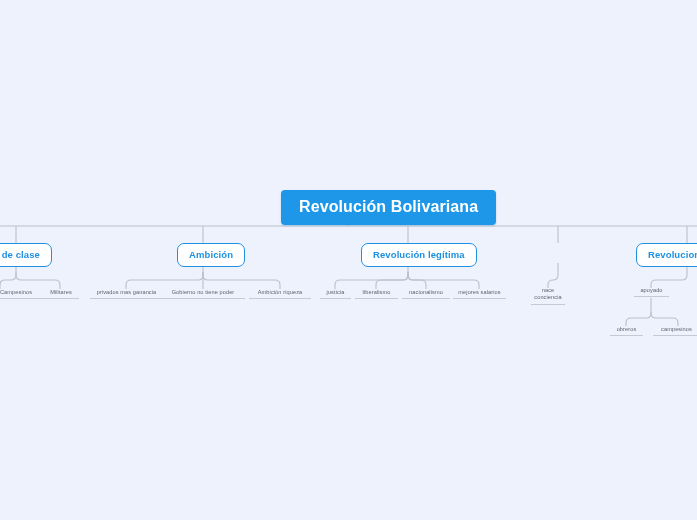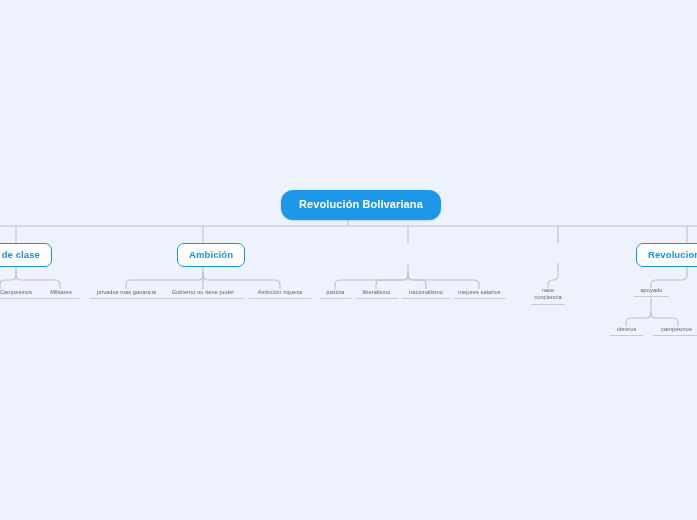--- a/index.html
+++ b/index.html
@@ -43,23 +43,23 @@
     position: absolute;
     box-sizing: border-box;
     white-space: nowrap;
     text-align: center;
     letter-spacing: .1px;
   }
 
   .node-root {
     background: #1e97e8;
     color: #ffffff;
-    font-size: 11px;
+    font-size: 16px;
     font-weight: bold;
-    border-radius: 12px;
+    border-radius: 4px;
     padding: 9px 18px 10px 18px;
     line-height: 1;
     box-shadow: 0 1px 2px rgba(30,120,190,.25);
   }
 
   .node-branch {
     background: #ffffff;
     color: #1e90e0;
     font-size: 9.5px;
     font-weight: bold;
@@ -125,20 +125,21 @@
     <path d="M651,312 L651,313 Q651,318 646,318 L631,318 Q626,318 626,323 L626,326"></path>
     <path d="M651,312 L651,313 Q651,318 656,318 L673,318 Q678,318 678,323 L678,326"></path>
   </svg>
 
   <div class="node node-root" style="left:281px; top:190px;">Revolución Bolivariana</div>
 
   <div class="node node-branch" style="left:-33px; top:243px;">idad de clase</div>
 
   <div class="node node-branch" style="left:177px; top:243px;">Ambición</div>
 
+  <div class="node node-branch" style="left:361px; top:243px;">Revolución legítima</div>
 
 
   <div class="node node-branch" style="left:636px; top:243px;">Revolucionar</div>
 
   <div class="node node-leaf" style="left:-16px; top:288px; width:64px;">Campesinos</div>
 
   <div class="node node-leaf" style="left:43px; top:288px; width:36px;">Militares</div>
 
   <div class="node node-leaf" style="left:90px; top:288px; width:73px;">privados mas ganancia</div>
 

